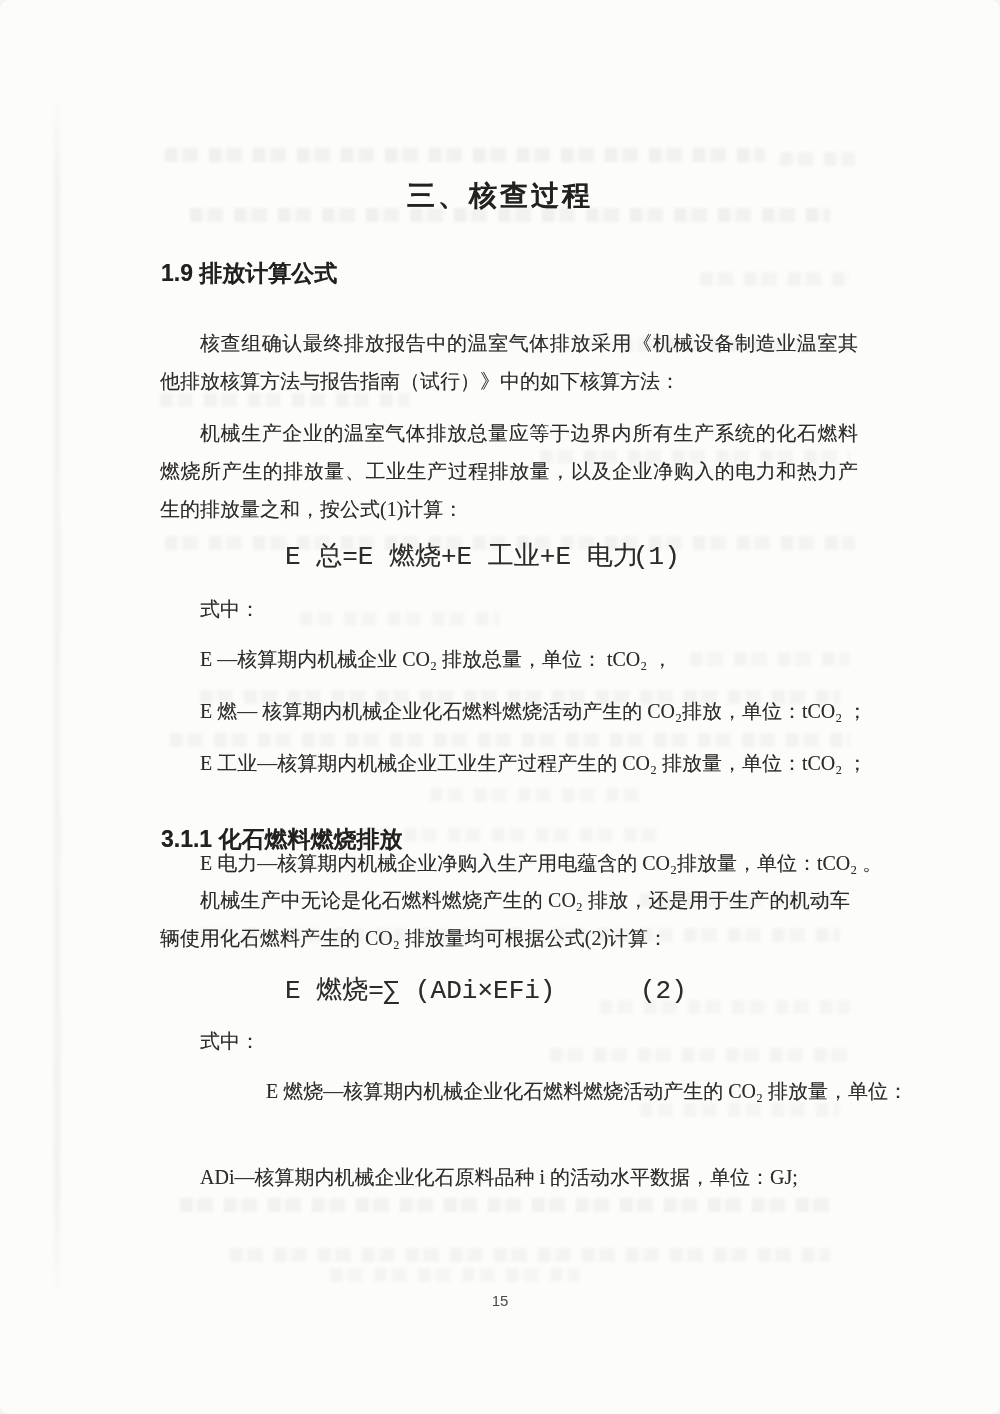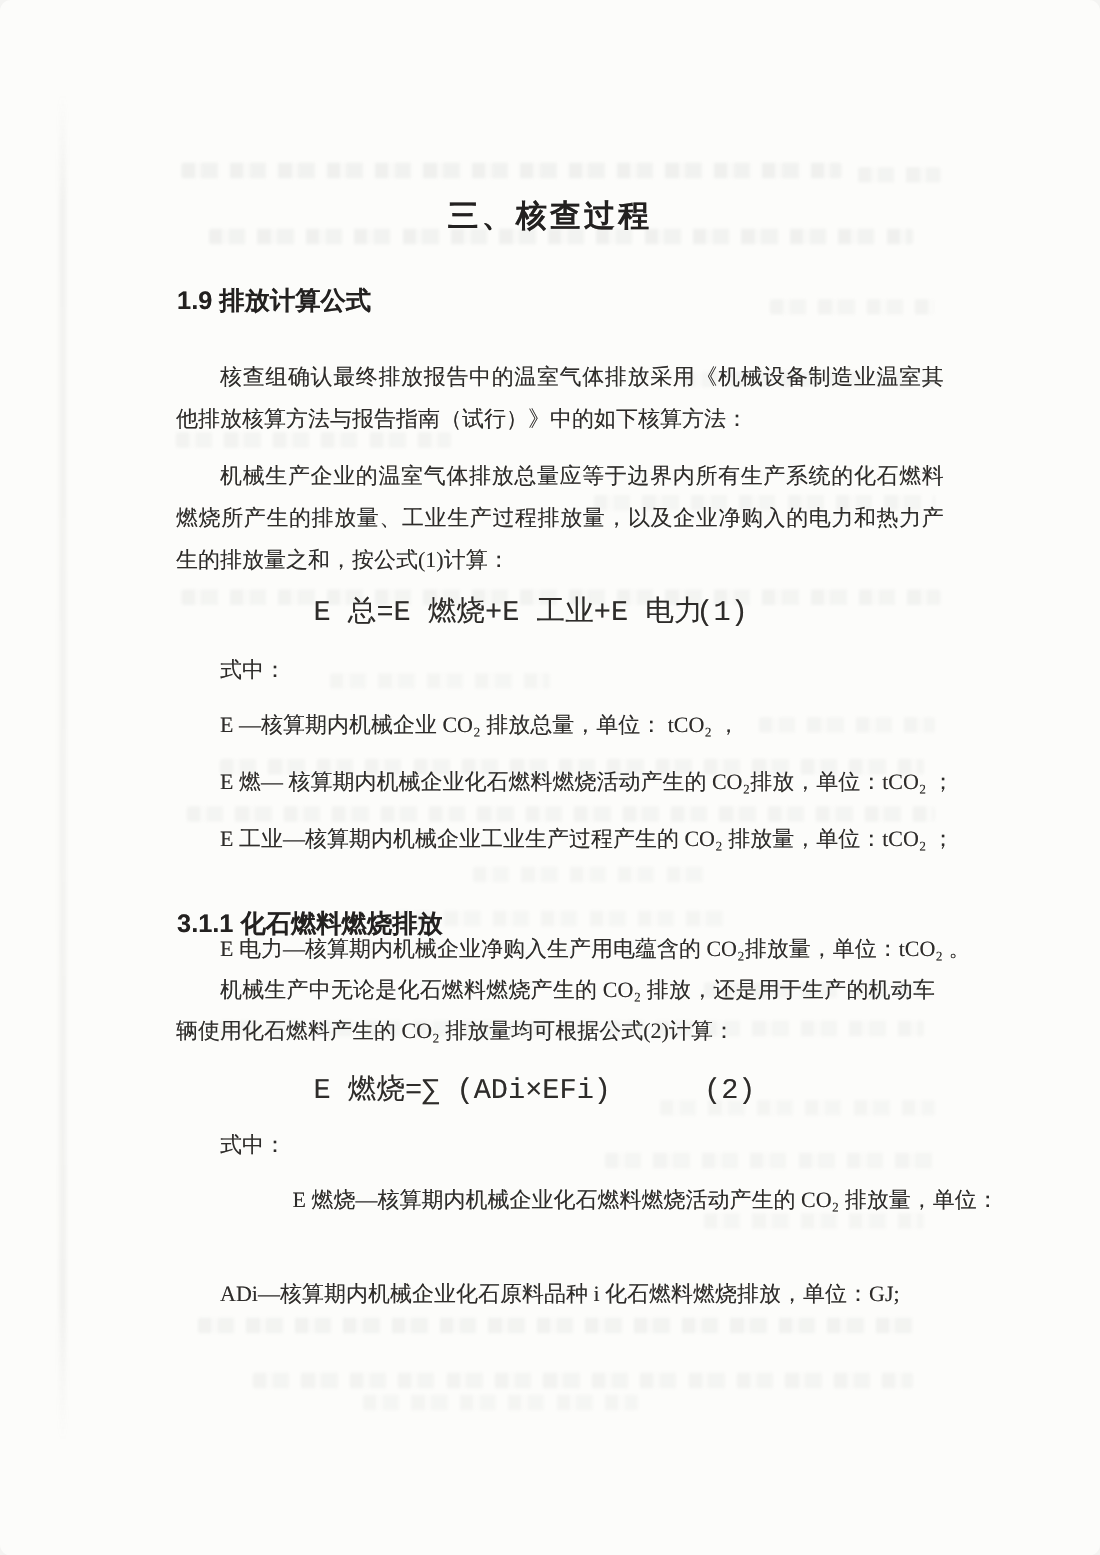--- a/index.html
+++ b/index.html
@@ -170,16 +170,17 @@
     <span class="expr">E 燃烧=∑ (ADi×EFi)</span>
     <span class="fnum n2">(2)</span>
   </div>
 
   <div class="body-block where" style="top:1022px;">式中：</div>
 
   <div class="body-block" style="top:1072px; width:748px;text-align:right;">
     <div class="wrapline indent">E 燃烧—核算期内机械企业化石燃料燃烧活动产生的 CO₂ 排放量，单位：</div>
   </div>
 
-  <div class="body-block defline" style="top:1158px;">ADi—核算期内机械企业化石原料品种 i 化石燃料燃烧排放，单位：GJ;</div>
+  <div class="body-block defline" style="top:1158px;">ADi—核算期内机械企业化石原料品种 i 的活动水平数据，单位：GJ;</div>
 
+  <div class="page-number">15</div>
 
 </div>
 
 </body></html>

